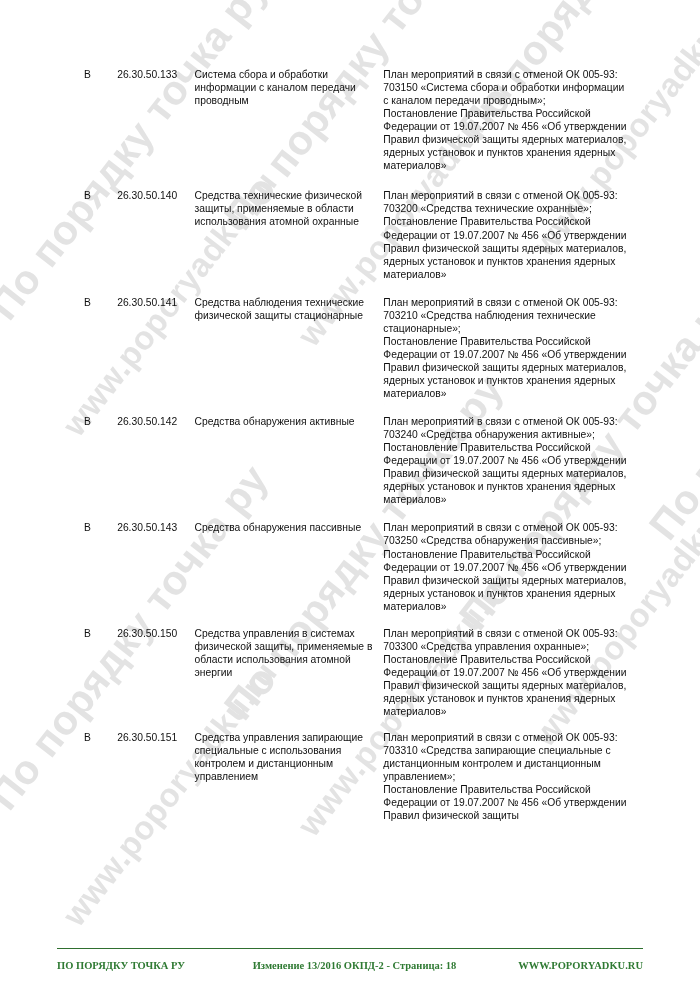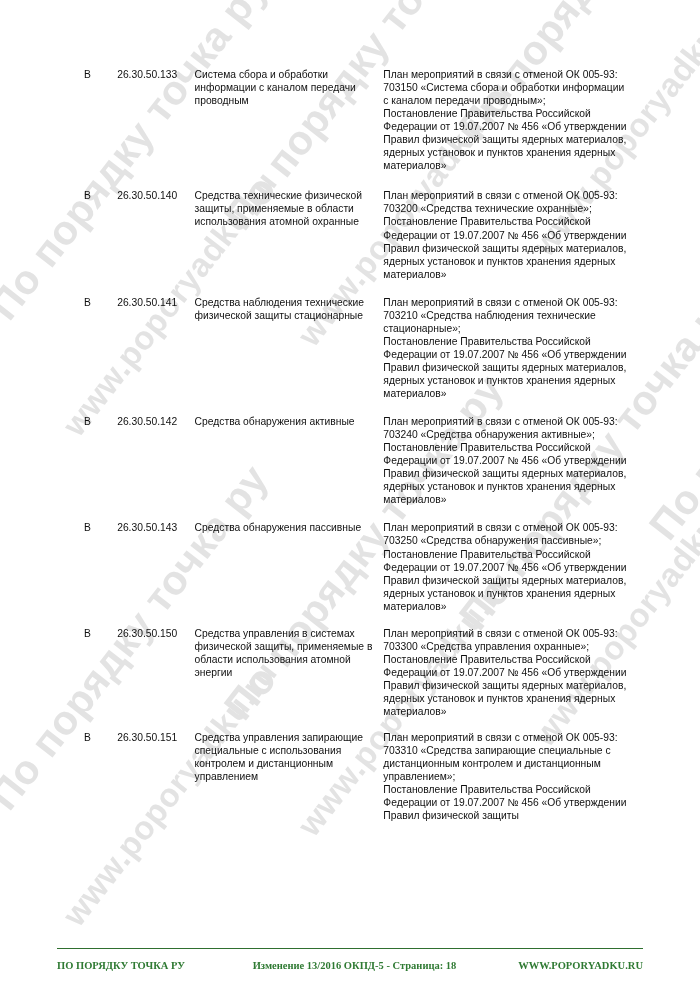--- a/index.html
+++ b/index.html
@@ -195,17 +195,17 @@
 703310 «Средства запирающие специальные с дистанционным контролем и дистанционным управлением»;
 Постановление Правительства Российской Федерации от 19.07.2007 № 456 «Об утверждении Правил физической защиты</td>
         </tr>
       </tbody>
   </table>
 
   <div id="footer-rule"></div>
 
   <div id="footer">
     <span class="f-left">ПО ПОРЯДКУ ТОЧКА РУ</span>
-    <span class="f-mid">Изменение 13/2016 ОКПД-5 - Страница: 18</span>
+    <span class="f-mid">Изменение 13/2016 ОКПД-2 - Страница: 18</span>
     <span class="f-right">WWW.POPORYADKU.RU</span>
   </div>
 
 </div>
 
 </body></html>

